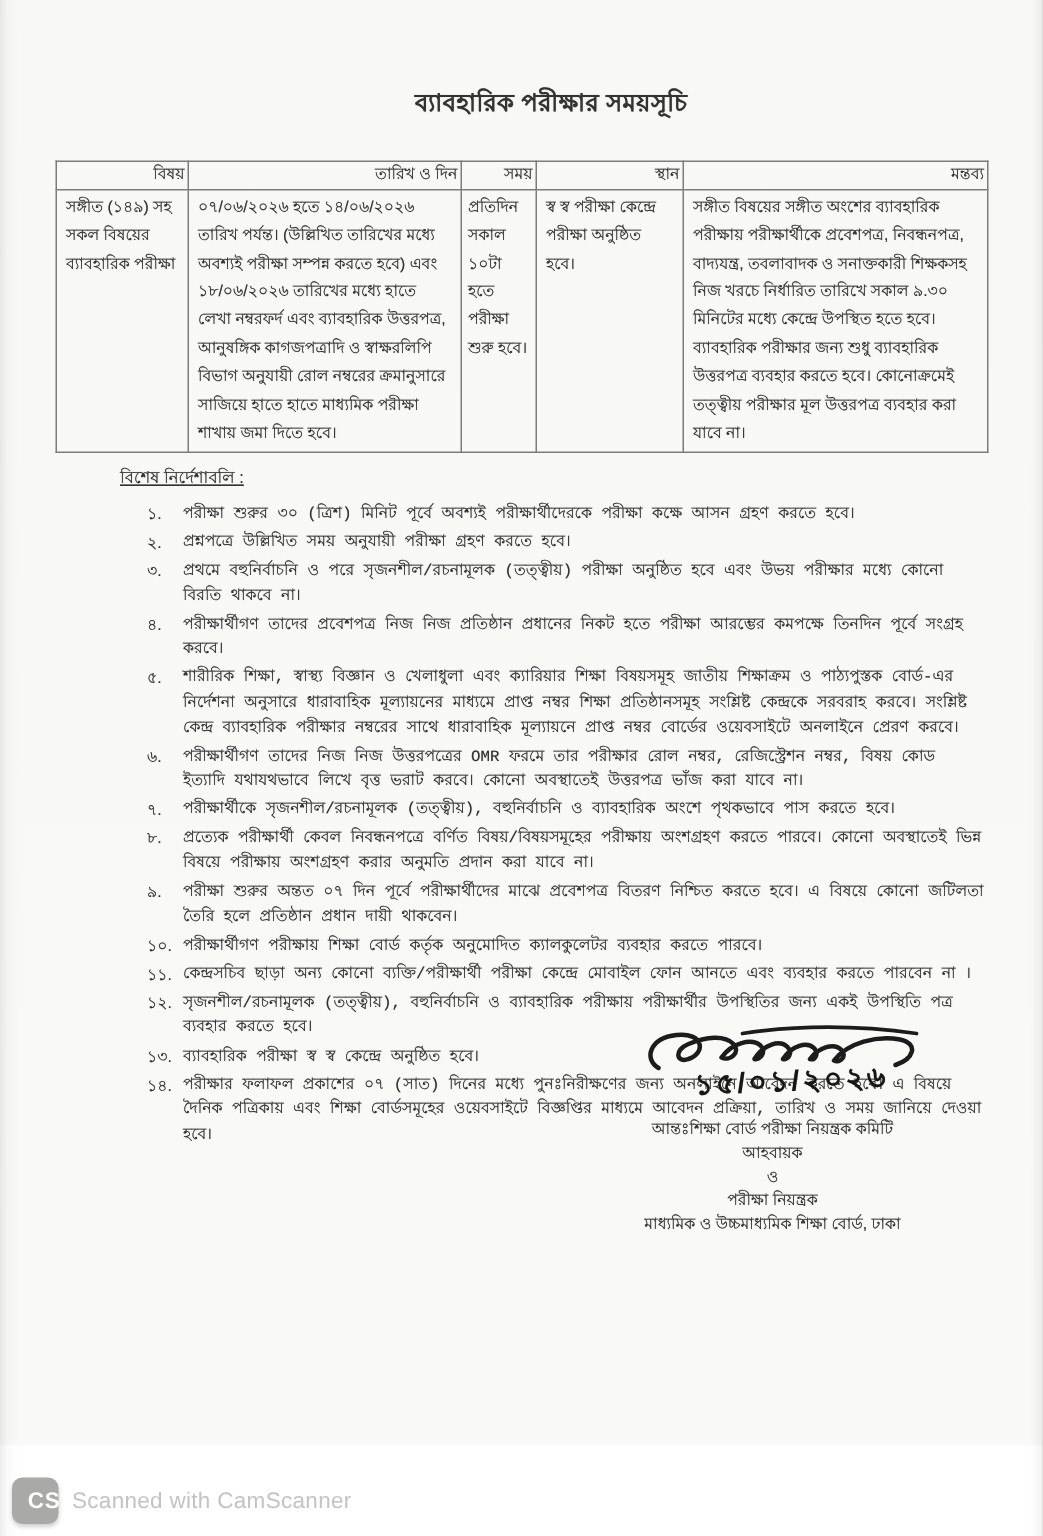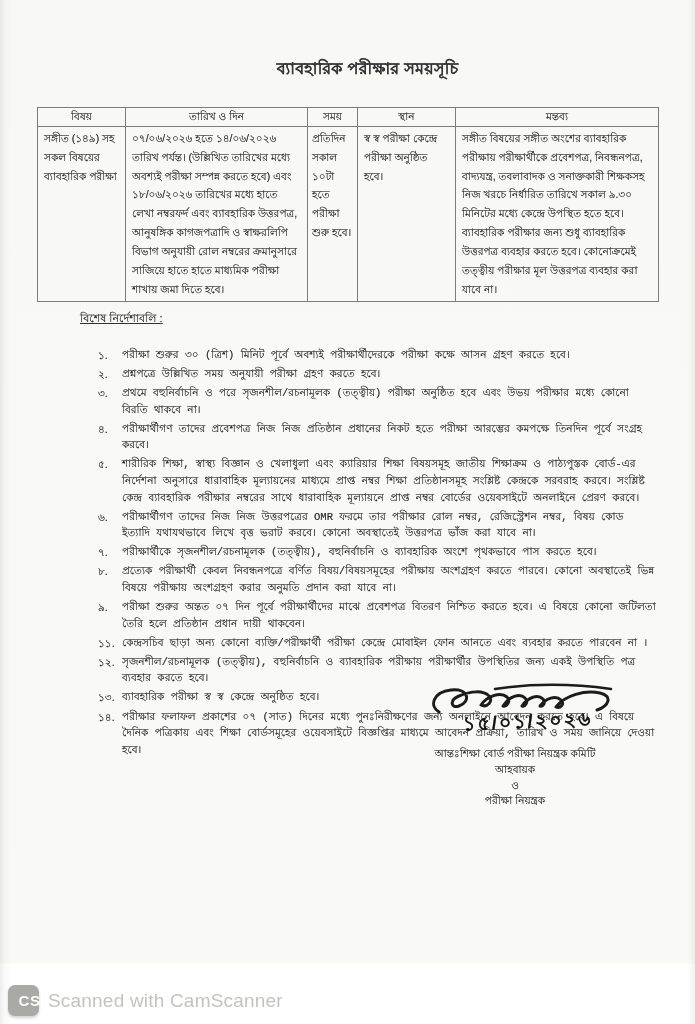--- a/index.html
+++ b/index.html
@@ -46,42 +46,42 @@
     table-layout: fixed;
   }
   .schedule-table th, .schedule-table td {
     border: 1px solid #7c7c78;
     padding: 2px 6px;
     vertical-align: top;
     text-align: left;
   }
   .schedule-table th {
     font-weight: normal;
-    text-align: center;
+    text-align: right;
     padding: 1px 2px;
     line-height: 1.5;
   }
   .col-subject { width: 88px; }
   .col-date    { width: 182px; }
   .col-time    { width: 50px; }
   .col-place   { width: 98px; }
   .col-remarks { width: 203px; }
   .schedule-table td.cell-time { padding: 2px 4px; }
 
   
   .instructions {
     position: absolute;
     top: 310px; left: 40px;
     width: 620px;
     font-size: 10.5px;
   }
   .instructions-heading {
     text-decoration: underline;
     font-size: 11px;
-    margin-bottom: 18px;
+    margin-bottom: 6px;
   }
   .ins-item {
     display: flex;
     margin: 0 0 2.5px 18px;
     line-height: 1.58;
   }
   .ins-item .num {
     flex: 0 0 24px;
     text-align: left;
   }
@@ -138,21 +138,21 @@
     display: flex;
     align-items: center;
     justify-content: center;
     color: #fdfdfc;
     font-size: 15px;
     font-weight: bold;
     letter-spacing: 0.5px;
     padding-left: 12px;
   }
   .watermark-text {
-    font-size: 19px;
+    font-size: 15px;
     color: #c3c3c0;
     letter-spacing: 0.2px;
   }
 </style>
 </head>
 <body>
 
 <div class="page">
 
   <div class="doc-title scan-text">ব্যাবহারিক পরীক্ষার সময়সূচি</div>
@@ -218,20 +218,24 @@
     </div>
     <div class="ins-item">
       <span class="num">৮.</span>
       <span class="txt">প্রত্যেক পরীক্ষার্থী কেবল নিবন্ধনপত্রে বর্ণিত বিষয়/বিষয়সমূহের পরীক্ষায় অংশগ্রহণ করতে পারবে। কোনো অবস্থাতেই ভিন্ন বিষয়ে পরীক্ষায় অংশগ্রহণ করার অনুমতি প্রদান করা যাবে না।</span>
     </div>
     <div class="ins-item">
       <span class="num">৯.</span>
       <span class="txt">পরীক্ষা শুরুর অন্তত ০৭ দিন পূর্বে পরীক্ষার্থীদের মাঝে প্রবেশপত্র বিতরণ নিশ্চিত করতে হবে। এ বিষয়ে কোনো জটিলতা তৈরি হলে প্রতিষ্ঠান প্রধান দায়ী থাকবেন।</span>
     </div>
     <div class="ins-item">
+      <span class="num">১০.</span>
+      <span class="txt">পরীক্ষার্থীগণ পরীক্ষায় শিক্ষা বোর্ড কর্তৃক অনুমোদিত ক্যালকুলেটর ব্যবহার করতে পারবে।</span>
+    </div>
+    <div class="ins-item">
       <span class="num">১১.</span>
       <span class="txt">কেন্দ্রসচিব ছাড়া অন্য কোনো ব্যক্তি/পরীক্ষার্থী পরীক্ষা কেন্দ্রে মোবাইল ফোন আনতে এবং ব্যবহার করতে পারবেন না ।</span>
     </div>
     <div class="ins-item">
       <span class="num">১২.</span>
       <span class="txt">সৃজনশীল/রচনামূলক (তত্ত্বীয়), বহুনির্বাচনি ও ব্যাবহারিক পরীক্ষায় পরীক্ষার্থীর উপস্থিতির জন্য একই উপস্থিতি পত্র ব্যবহার করতে হবে।</span>
     </div>
     <div class="ins-item">
       <span class="num">১৩.</span>
       <span class="txt">ব্যাবহারিক পরীক্ষা স্ব স্ব কেন্দ্রে অনুষ্ঠিত হবে।</span>
@@ -247,20 +251,21 @@
       <svg width="210" height="44" viewBox="0 0 210 44">
         <path d="M14 30 C4 24 8 10 26 8 C44 6 46 20 34 24 C26 27 24 18 34 14 C46 9 58 8 64 14 C69 19 62 26 56 23 C63 13 76 10 82 15 C86 19 82 25 78 24 C84 14 95 11 100 16 C104 20 100 25 97 24 C103 15 113 12 118 17 C121 21 118 25 115 24 C121 16 131 13 136 18 C140 22 135 27 131 25 C140 13 160 8 175 11 C188 14 184 24 172 28" fill="none" stroke="#1c1c1c" stroke-width="3" stroke-linecap="round" stroke-linejoin="round"></path>
         <path d="M70 7 C110 1 150 2 186 7" fill="none" stroke="#1c1c1c" stroke-width="2.5" stroke-linecap="round"></path>
       </svg>
       <div class="signature-date">১৫/০১/২০২৬</div>
     </div>
     <span class="sig-line">আন্তঃশিক্ষা বোর্ড পরীক্ষা নিয়ন্ত্রক কমিটি</span>
     <span class="sig-line">আহবায়ক</span>
     <span class="sig-line">ও</span>
     <span class="sig-line">পরীক্ষা নিয়ন্ত্রক</span>
+    <span class="sig-line">মাধ্যমিক ও উচ্চমাধ্যমিক শিক্ষা বোর্ড, ঢাকা</span>
   </div>
 
   <div class="watermark">
     <div class="cs-badge">CS</div>
     <div class="watermark-text">Scanned with CamScanner</div>
   </div>
 
 </div>
 
 </body></html>

